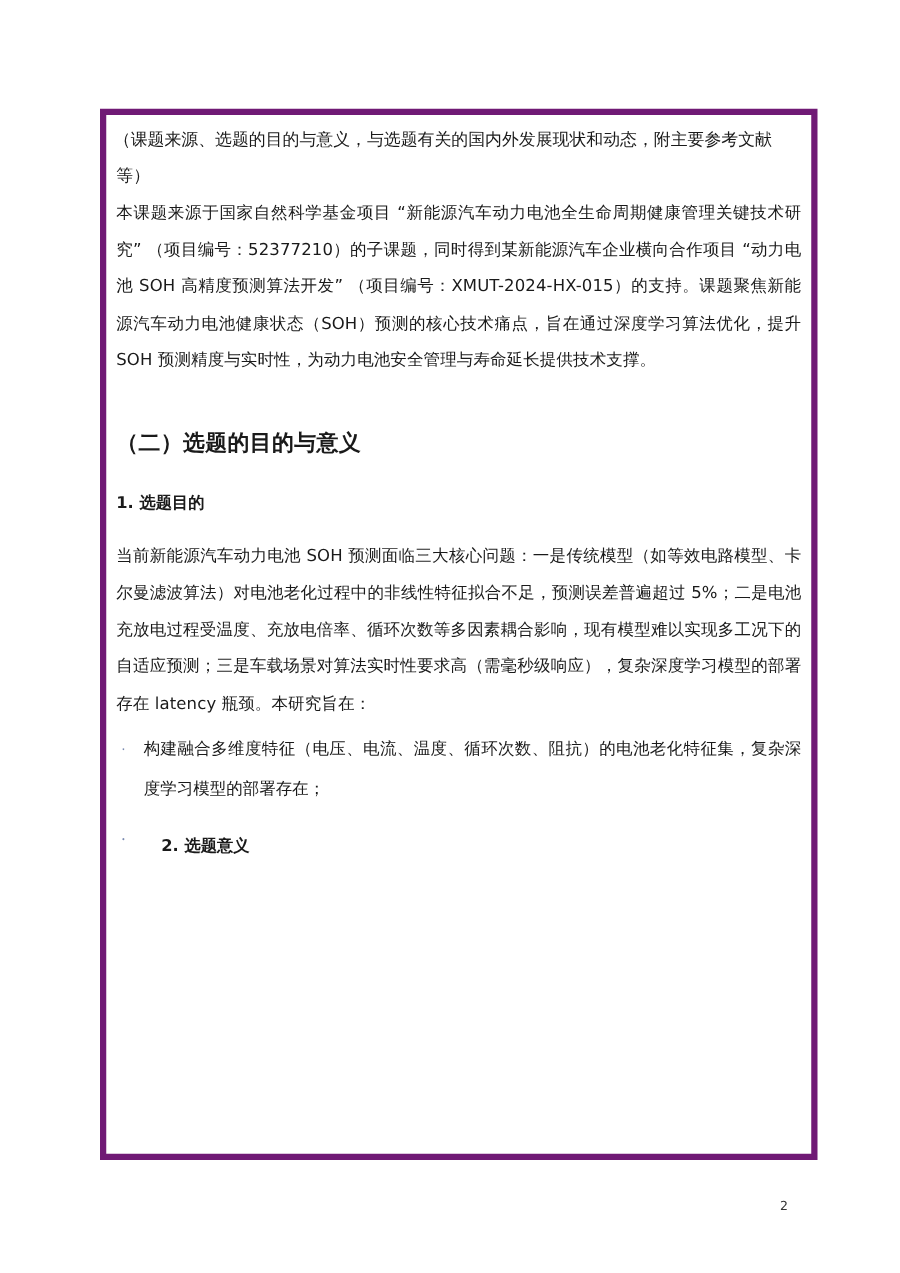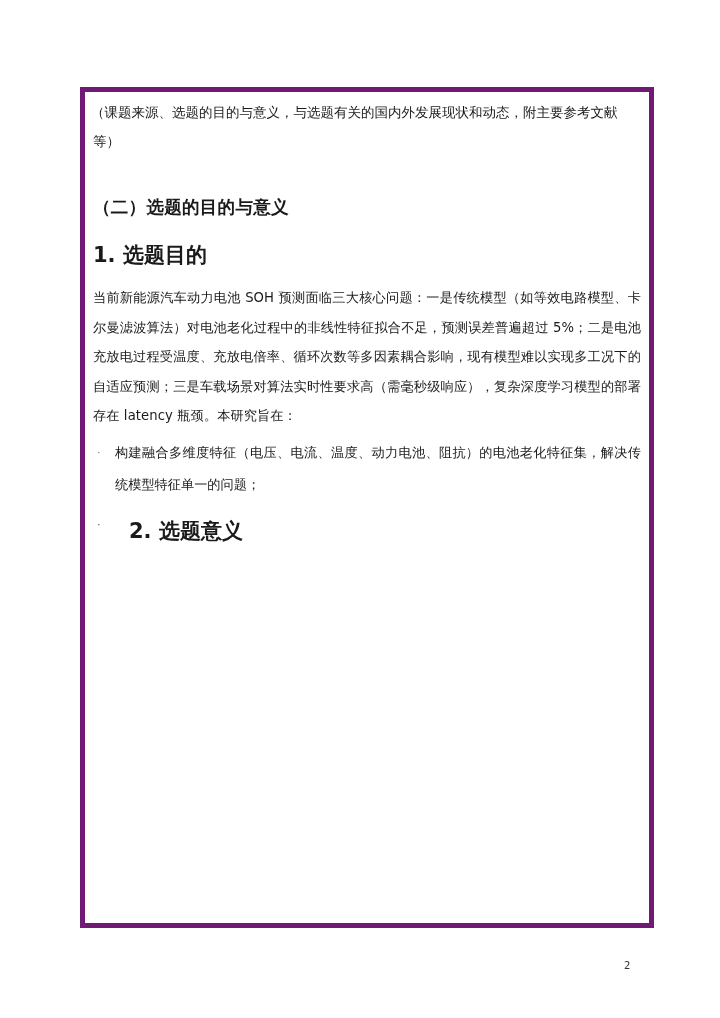--- a/index.html
+++ b/index.html
@@ -38,21 +38,21 @@
       font-size: 17.5px;
       font-weight: bold;
       line-height: 24px;
       margin: 39px 0 18px 0;
       letter-spacing: 0.3px;
     }
     .h1.second {
       margin-bottom: 24px;
     }
     .h2 {
-      font-size: 21px;
+      font-size: 13px;
       font-weight: bold;
       line-height: 24px;
       margin: 0 0 16px 0;
     }
     .h2.second {
       margin-top: 18px;
       margin-left: 36px;
     }
     .para {
       font-size: 13.2px;
@@ -89,30 +89,31 @@
       color: #333333;
     }
   </style>
 </head>
 <body>
 
 <div class="frame">
   <div class="content">
     <p class="intro">（课题来源、选题的目的与意义，与选题有关的国内外发展现状和动态，附主要参考文献等）</p>
 
+    <p class="para">本课题来源于国家自然科学基金项目 “新能源汽车动力电池全生命周期健康管理关键技术研究” （项目编号：52377210）的子课题，同时得到某新能源汽车企业横向合作项目 “动力电池 SOH 高精度预测算法开发” （项目编号：XMUT-2024-HX-015）的支持。课题聚焦新能源汽车动力电池健康状态（SOH）预测的核心技术痛点，旨在通过深度学习算法优化，提升 SOH 预测精度与实时性，为动力电池安全管理与寿命延长提供技术支撑。</p>
 
     <div class="h1 second">（二）选题的目的与意义</div>
 
     <div class="h2">1. 选题目的</div>
     <p class="para">当前新能源汽车动力电池 SOH 预测面临三大核心问题：一是传统模型（如等效电路模型、卡尔曼滤波算法）对电池老化过程中的非线性特征拟合不足，预测误差普遍超过 5%；二是电池充放电过程受温度、充放电倍率、循环次数等多因素耦合影响，现有模型难以实现多工况下的自适应预测；三是车载场景对算法实时性要求高（需毫秒级响应），复杂深度学习模型的部署存在 latency 瓶颈。本研究旨在：</p>
 
     <ul class="bullets">
       <li class="bullet">
         <span class="bullet-dot">·</span>
-        <span>构建融合多维度特征（电压、电流、温度、动力电池、阻抗）的电池老化特征集，解决传统模型特征单一的问题；</span>
+        <span>构建融合多维度特征（电压、电流、温度、循环次数、阻抗）的电池老化特征集，复杂深度学习模型的部署存在；</span>
       </li>
       <li class="bullet">
         <span class="bullet-dot">·</span>
       </li>
       <li class="bullet">
         <span class="bullet-dot">·</span>
       </li>
     </ul>
 
     <div class="h2 second">2. 选题意义</div>

